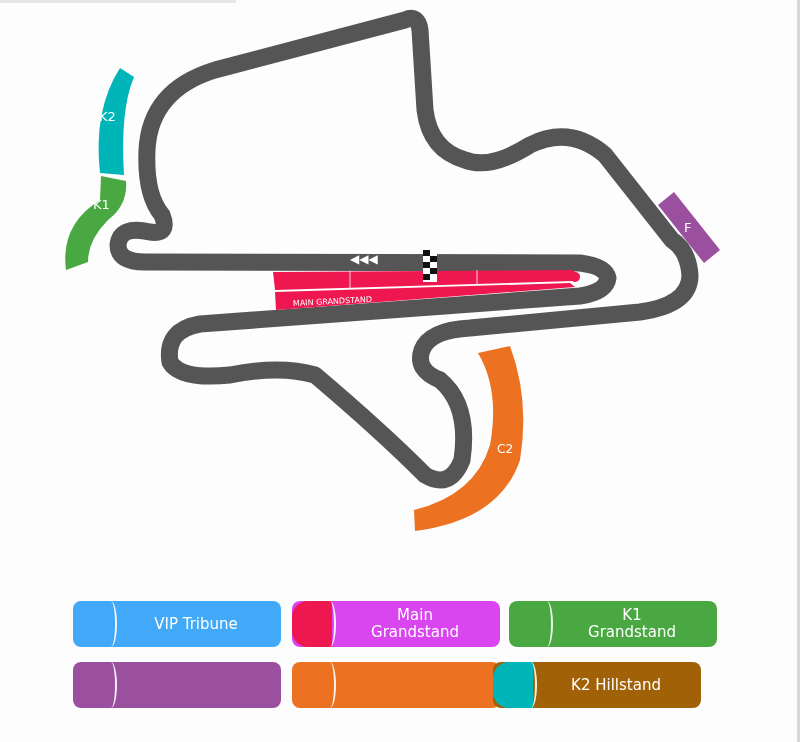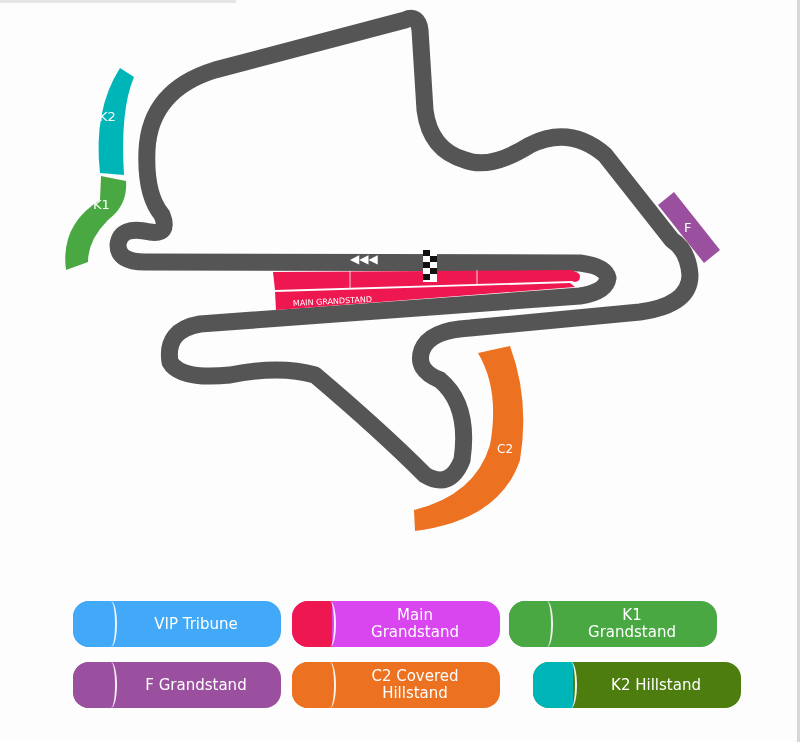--- a/index.html
+++ b/index.html
@@ -1,21 +1,21 @@
 <!DOCTYPE html>
 <html><head>
 <meta charset="utf-8">
 <style>
   html,body{margin:0;padding:0;}
   body{width:800px;height:742px;background:#fdfdfd;position:relative;overflow:hidden;font-family:"DejaVu Sans","Liberation Sans",sans-serif;}
   .topbar{position:absolute;left:0;top:0;width:236px;height:3px;background:#e6e6e6;}
   .vscroll{position:absolute;right:0;top:0;width:3px;height:742px;background:#d8d8d8;}
   svg.map{position:absolute;left:0;top:0;}
   .legend{position:absolute;left:73px;top:601px;width:645px;}
-  .leg{position:absolute;width:208px;height:46px;border-radius:16px;color:#fff;display:flex;align-items:center;}
+  .leg{position:absolute;width:208px;height:46px;border-radius:8px;color:#fff;display:flex;align-items:center;}
   .leg .cap{position:absolute;left:0;top:0;width:40px;height:46px;border-radius:16px 0 0 16px;}
   .leg .cap::after{content:"";position:absolute;right:-4px;top:0;width:10px;height:46px;border-right:2px solid rgba(255,255,255,0.9);border-radius:0 50% 50% 0/0 50% 50% 0;}
   .leg .lbl{position:absolute;left:44px;right:6px;top:0;bottom:0;display:flex;align-items:center;justify-content:center;text-align:center;font-size:15px;line-height:17px;white-space:pre-line;}
 </style>
 </head>
 <body>
 
 <div class="topbar"></div>
 <div class="vscroll"></div>
 
@@ -101,24 +101,21 @@
     <div class="lbl">Main
 Grandstand</div>
   </div>
   <div class="leg" style="left:436px;top:0;background:#4aa843">
     <div class="cap" style="background:#4aa843"></div>
     <div class="lbl">K1
 Grandstand</div>
   </div>
   <div class="leg" style="left:0;top:61px;background:#9b4f9f">
     <div class="cap" style="background:#9b4f9f"></div>
-    <div class="lbl">F Grandstand</div>
   </div>
   <div class="leg" style="left:219px;top:61px;background:#ec7120">
     <div class="cap" style="background:#ec7120"></div>
-    <div class="lbl">C2 Covered
-Hillstand</div>
   </div>
-  <div class="leg" style="left:460px;top:61px;background:#4d7c0f">
+  <div class="leg" style="left:420px;top:61px;background:#a16207">
     <div class="cap" style="background:#00b5b8"></div>
     <div class="lbl">K2 Hillstand</div>
   </div>
 </div>
 
 </body></html>

